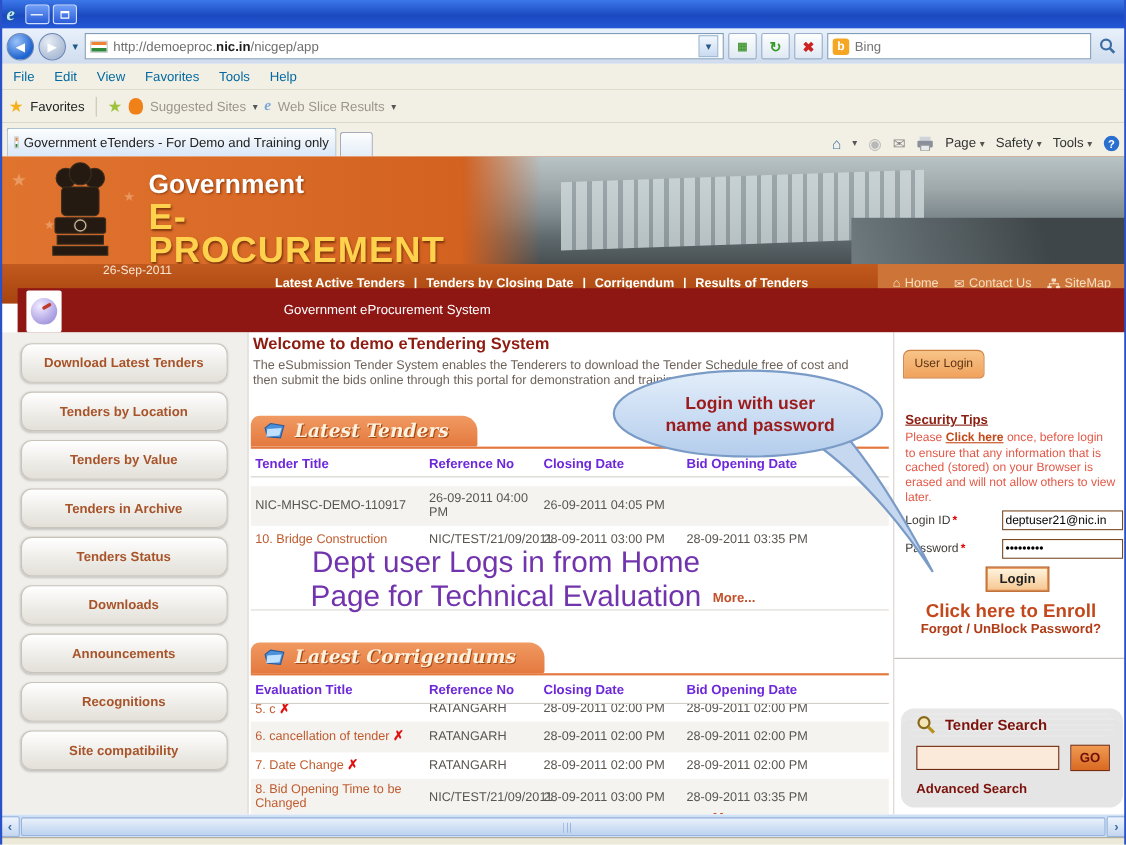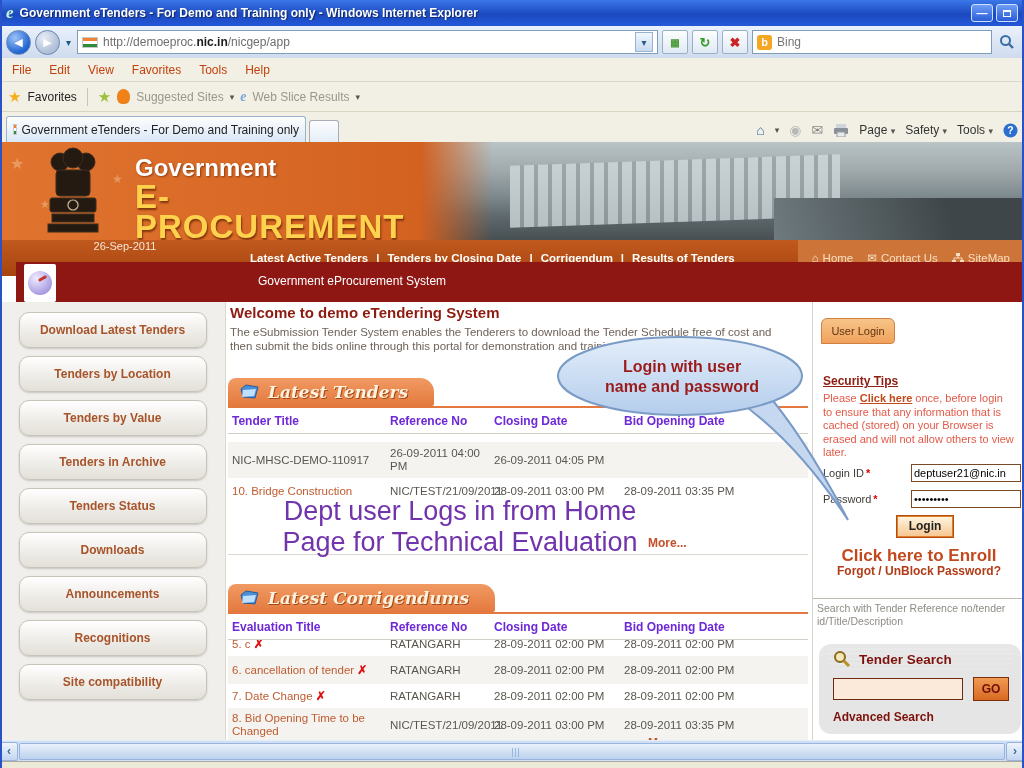--- a/index.html
+++ b/index.html
@@ -32,21 +32,21 @@
   .mini-btn.compat { color:#4a9a3a; font-size:10px; }
   .refresh { color:#3a9a28; }
   .stop { color:#cc2222; }
   .bing-box { width:240px; height:24px; background:#fff; border:1px solid #7f9db9; display:flex; align-items:center; padding:0 4px; gap:5px; }
   .bing-logo { width:15px; height:15px; background:#f5a623; border-radius:3px; color:#fff; font-weight:bold; font-size:11px; display:flex; align-items:center; justify-content:center; }
   .bing-input { border:0; outline:0; flex:1; font-size:12px; color:#444; background:transparent; }
   .search-btn { width:22px; height:24px; display:flex; align-items:center; justify-content:center; }
 
   
   .menubar { left:0; top:58px; width:1024px; height:24px; background:#f2f0e4; border-bottom:1px solid #ddd9c8; display:flex; align-items:center; gap:2px; padding:0 4px; z-index:20; }
-  .menu-item { padding:2px 8px; color:#c2410c; font-size:12px; }
+  .menu-item { padding:2px 8px; color:#0369a1; font-size:12px; }
 
   
   .favbar { left:0; top:82px; width:1024px; height:30px; background:#f2f0e4; border-bottom:1px solid #d8d4c2; display:flex; align-items:center; gap:6px; padding:0 8px; z-index:20; }
   .star { color:#f5b01e; font-size:15px; }
   .fav-label { font-size:12px; color:#222; }
   .vsep { width:1px; height:18px; background:#c9c5b2; margin:0 4px; }
   .gray-lbl { color:#9a968a; font-size:12px; }
   .bulb { width:13px; height:15px; background:#f08018; border-radius:50% 50% 40% 40%; display:inline-block; }
   .ie-mini { font-family:"Liberation Serif",serif; font-style:italic; font-weight:bold; color:#7aa8d8; font-size:14px; }
 
@@ -161,21 +161,20 @@
   .scr-thumb { flex:1; height:17px; margin:0 1px; background:linear-gradient(#e9f1fb,#bcd2ee); border:1px solid #98b4dc; border-radius:2px; position:relative; }
   .scr-thumb::after { content:""; position:absolute; left:50%; top:4px; width:8px; height:9px;
     background:repeating-linear-gradient(90deg,#9ab6dc 0 1px,transparent 1px 3px); }
   .statusbar { left:0; top:761px; width:1024px; height:7px; background:#ece9d8; border-top:1px solid #aca899; z-index:30; }
 </style>
 </head>
 <body>
 
 <div class="abs titlebar">
   <span class="ie-e">e</span>
-  <span class="win-title">Government eTenders - For Demo and Training only - Windows Internet Explorer</span>
   <span class="winbtn">—</span>
   <span class="winbtn">
       <span class="restore-glyph"></span>
     </span>
 </div>
 
 <div class="abs addrbar">
   <span class="navcirc back">◀</span>
   <span class="navcirc fwd">▶</span>
   <span class="small-drop">▾</span>
@@ -409,21 +408,20 @@
     </div>
     <div class="fld-row" style="top:188px;">
       <span>Password</span>
         <span class="req">*</span>
       <input value="•••••••••" style="">
     </div>
     <div class="login-btn">Login</div>
     <div class="enroll">Click here to Enroll</div>
     <div class="forgot">Forgot / UnBlock Password?</div>
     <div class="r-sep"></div>
-    <div class="hint">Search with Tender Reference no/tender id/Title/Description</div>
 
     <div class="tsearch">
       <div class="ts-head">
         <svg width="18" height="18" viewBox="0 0 18 18">
             <circle cx="7" cy="7" r="5" fill="#f4e6b8" stroke="#8a6a1a" stroke-width="2"></circle>
             <line x1="11" y1="11" x2="16" y2="16" stroke="#b8901e" stroke-width="3"></line>
           </svg>
         <span class="ts-title">Tender Search</span>
       </div>
       <input class="ts-input" style="">

